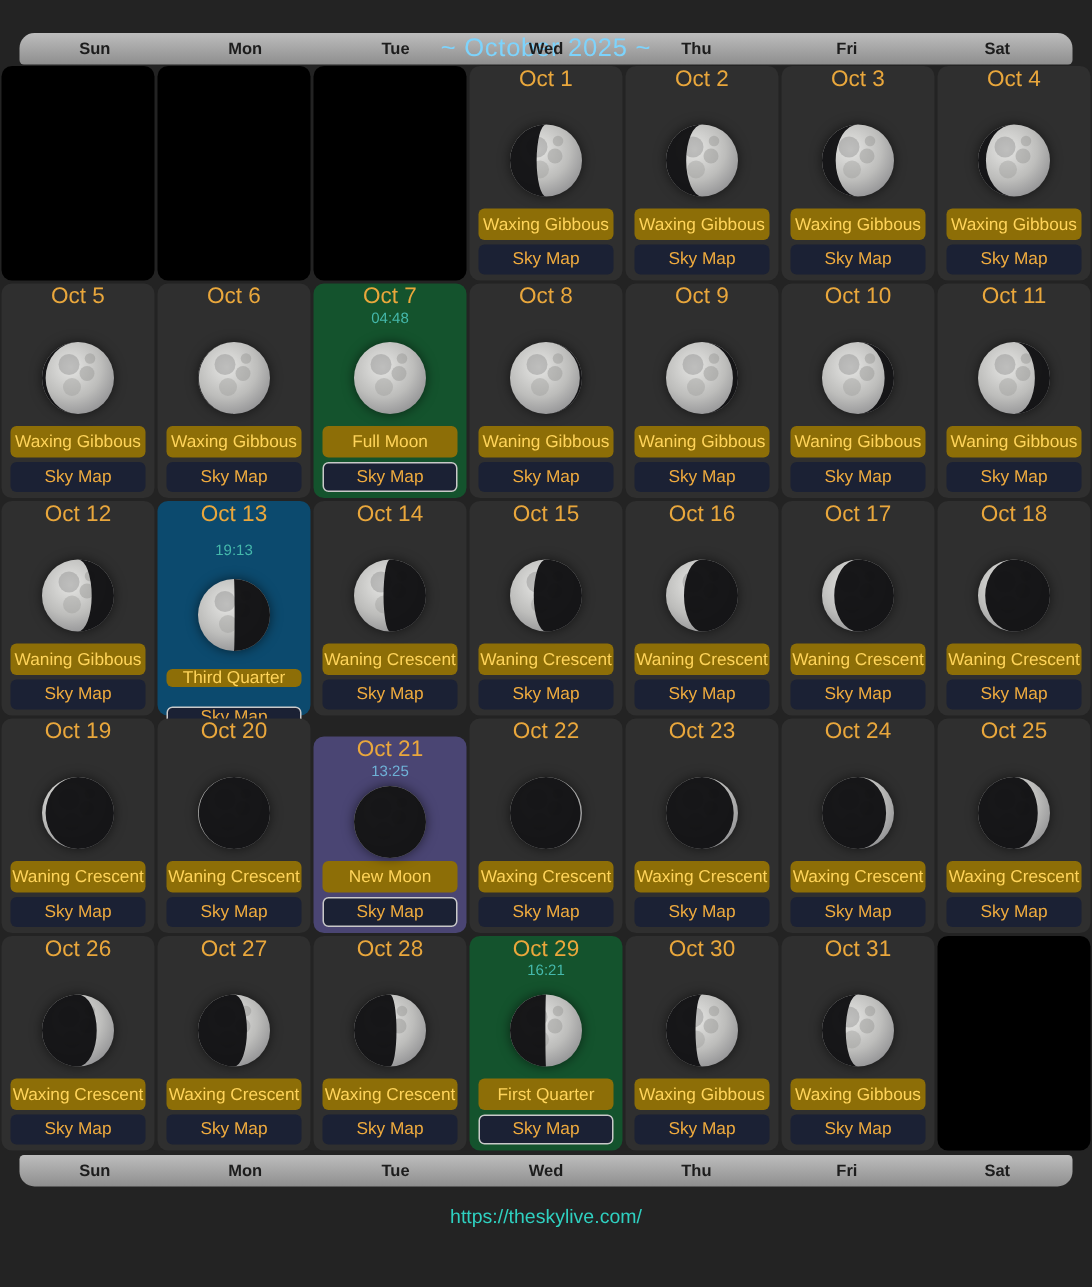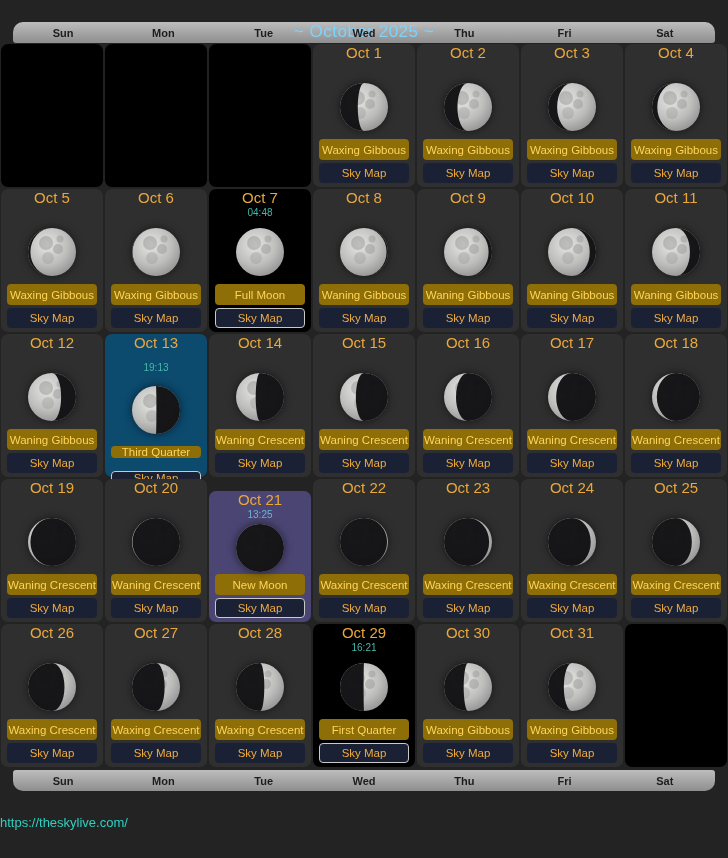--- a/index.html
+++ b/index.html
@@ -21,41 +21,41 @@
   .weekday-bar.bottom{border-radius:3px 3px 10px 10px;margin-top:3px;}
   .grid{
     margin:1px 1px 0 1px;display:grid;grid-template-columns:repeat(7,1fr);
     grid-auto-rows:143px;gap:2px;
   }
   .cell{
     background:#2f2f2f;border-radius:7px;display:flex;flex-direction:column;
     align-items:center;box-sizing:border-box;padding:0 4px 4px;
   }
   .cell.empty{background:#000;}
-  .cell.special-full,.cell.special-first{background:#000000;}
+  .cell.special-full,.cell.special-first{background:#14532d;}
   .cell.special-third{background:#0c4a6e;gap:10px;}
   .cell.special-new{background:#4a4573;margin-top:12px;}
   .date{font-size:15px;color:#e9a73c;line-height:17px;}
   .time{font-size:10px;color:#45b8ab;line-height:13px;height:13px;}
   .cell.special-new .time{color:#6fb3d8;}
   .moonbox{flex:1;display:flex;align-items:center;justify-content:center;width:100%;}
   .moonbox svg{filter:drop-shadow(0 0 4px rgba(0,0,0,.55));}
   .badge{
     width:calc(100% - 4px);box-sizing:border-box;border-radius:4px;
     display:flex;align-items:center;justify-content:center;cursor:pointer;
   }
   .phase-badge{
     height:21px;background:#8d6e07;color:#ffd45a;font-size:11.5px;margin-bottom:3px;
   }
   .skymap-badge{
     height:20px;background:#1b2134;color:#efab3e;font-size:11.5px;
   }
   .cell.special .skymap-badge{border:1px solid #c9c9c9;}
   .footer{
-    text-align:left;padding-top:24px;font-size:13px;
+    text-align:center;padding-top:12px;font-size:13px;
   }
   .footer a{color:#2fd0c0;text-decoration:none;}
 </style>
 </head>
 <body>
 
 <div class="page">
   <div class="title">~  October 2025  ~</div>
 
   <div class="weekday-bar top">

